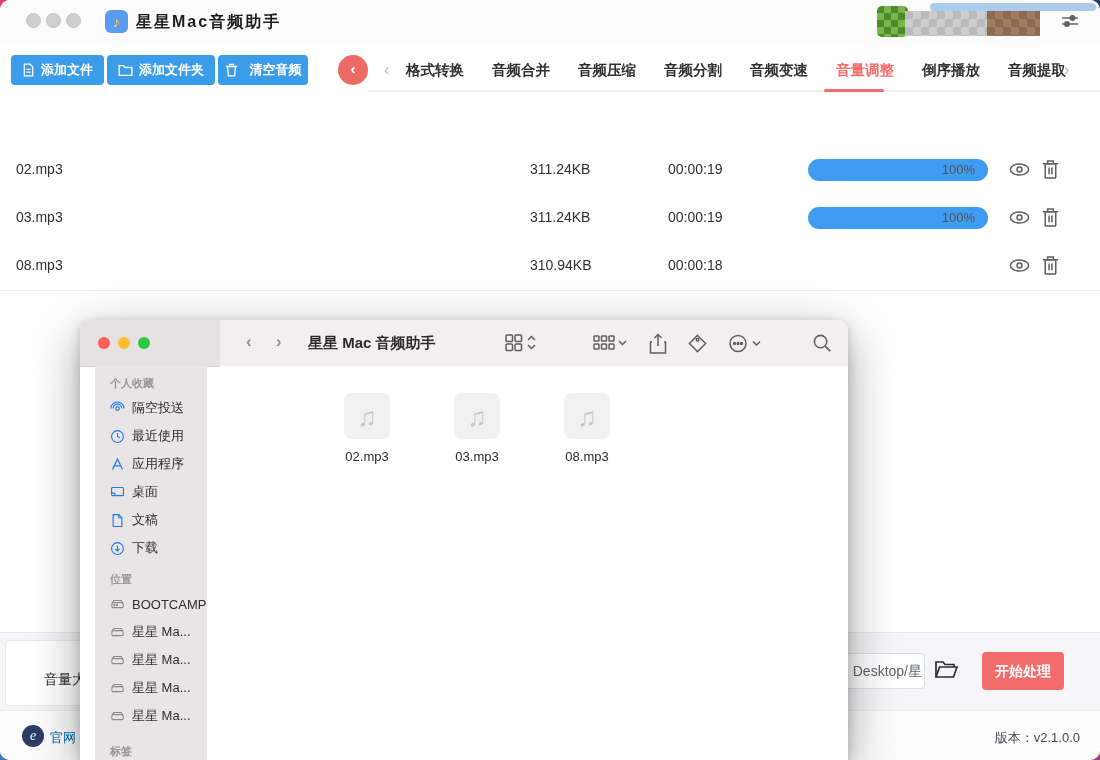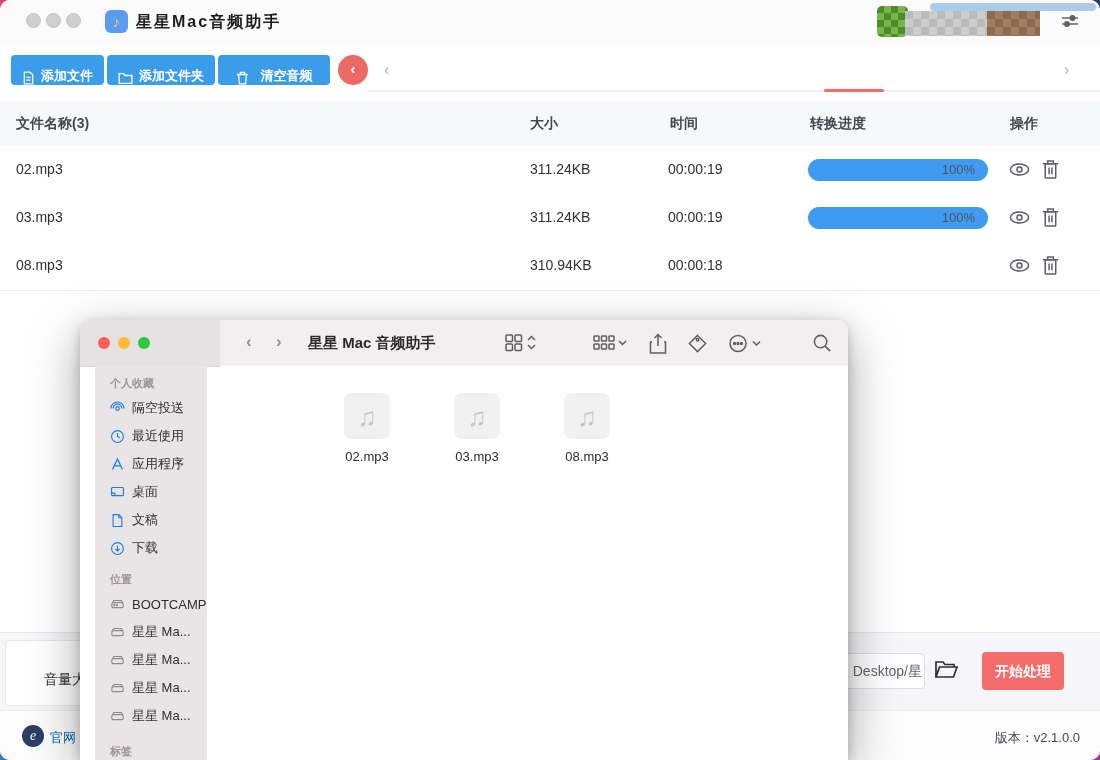--- a/index.html
+++ b/index.html
@@ -17,24 +17,24 @@
   #app-title{left:136px;top:12px;font-size:16px;font-weight:bold;color:#1d1d1f;letter-spacing:2px;}
   .mosaic{background-image:repeating-conic-gradient(#cdcdcd 0% 25%,#bbbbbb 0% 50%);background-size:16px 16px;}
   #avatar{left:877px;top:6px;width:31px;height:31px;border-radius:5px;
     background-image:repeating-conic-gradient(#7ab648 0% 25%,#4e8a2e 0% 50%);background-size:14px 14px;}
   #name-mosaic{left:905px;top:11px;width:82px;height:25px;}
   #name-mosaic2{left:987px;top:11px;width:53px;height:25px;
     background-image:repeating-conic-gradient(#a07c60 0% 25%,#8a6a50 0% 50%);background-size:16px 16px;}
   #settings-icon{left:1060px;top:11px;color:#5f6368;}
   
   .blue-btn{top:55px;height:30px;background:#3b9cea;border-radius:4px;color:#fff;
-    font-size:13px;font-weight:bold;display:flex;align-items:flex-end;justify-content:center;gap:6px;}
+    font-size:13px;font-weight:bold;display:flex;align-items:center;justify-content:center;gap:6px;}
   #btn-add-file{left:11px;width:93px;}
   #btn-add-folder{left:107px;width:108px;}
-  #btn-clear{left:218px;width:112px;gap:12px;}
+  #btn-clear{left:218px;width:90px;gap:12px;}
   #back-circle{left:338px;top:55px;width:30px;height:30px;border-radius:50%;background:#ec6a65;
     color:#fff;font-size:15px;font-weight:bold;text-align:center;line-height:28px;}
   .tab-scroll{top:61px;color:#b6b6b6;font-size:16px;}
   #tabs{left:404px;top:48px;height:44px;display:flex;gap:24px;align-items:center;}
   .tab{font-size:14.5px;color:#303133;font-weight:600;white-space:nowrap;padding:0 2px;position:relative;height:44px;line-height:44px;}
   .tab.active{color:#f56c6c;}
   #tab-track{left:368px;top:90px;width:732px;height:2px;background:#eceef1;}
   #tab-underline{left:824px;top:89px;width:60px;height:3px;background:#f56c6c;border-radius:2px;}
   
   #thead{left:0;top:101px;width:1100px;height:45px;background:#f7f8fa;}
@@ -133,31 +133,34 @@
         <line x1="1" y1="5" x2="17" y2="5"></line>
           <path d="M6 5V2h6v3"></path>
           <path d="M3.5 5l1 13.5h9l1-13.5"></path>
       </svg>
       </span>
     <span>清空音频</span>
   </div>
 
   <div id="back-circle" class="abs">‹</div>
   <div class="abs tab-scroll" style="left:384px">‹</div>
+  <div id="tabs" class="abs">
+    <div class="tab">格式转换</div>
+    <div class="tab">音频合并</div>
+    <div class="tab">音频压缩</div>
+    <div class="tab">音频分割</div>
+    <div class="tab">音频变速</div>
+    <div class="tab active">音量调整</div>
+    <div class="tab">倒序播放</div>
+    <div class="tab">音频提取</div>
+  </div>
   <div class="abs tab-scroll" style="left:1064px">›</div>
   <div id="tab-track" class="abs"></div>
   <div id="tab-underline" class="abs"></div>
 
-  <div id="thead" class="abs">
-    <div class="abs th" style="left:16px">文件名称(3)</div>
-    <div class="abs th" style="left:530px">大小</div>
-    <div class="abs th" style="left:670px">时间</div>
-    <div class="abs th" style="left:810px">转换进度</div>
-    <div class="abs th" style="left:1010px">操作</div>
-  </div>
 
   <div class="abs row" style="top:146px">
     <div class="abs cell" style="left:16px">02.mp3</div>
     <div class="abs cell" style="left:530px">311.24KB</div>
     <div class="abs cell" style="left:668px">00:00:19</div>
     <div class="abs pill">100%</div>
     <div class="abs op-icon" style="left:1008px">
       <svg width="23" height="23" viewBox="0 0 24 24" fill="none" stroke="currentColor" stroke-width="1.6">
         <ellipse cx="12" cy="12" rx="9.5" ry="5.8"></ellipse>
           <circle cx="12" cy="12" r="2.6"></circle>

